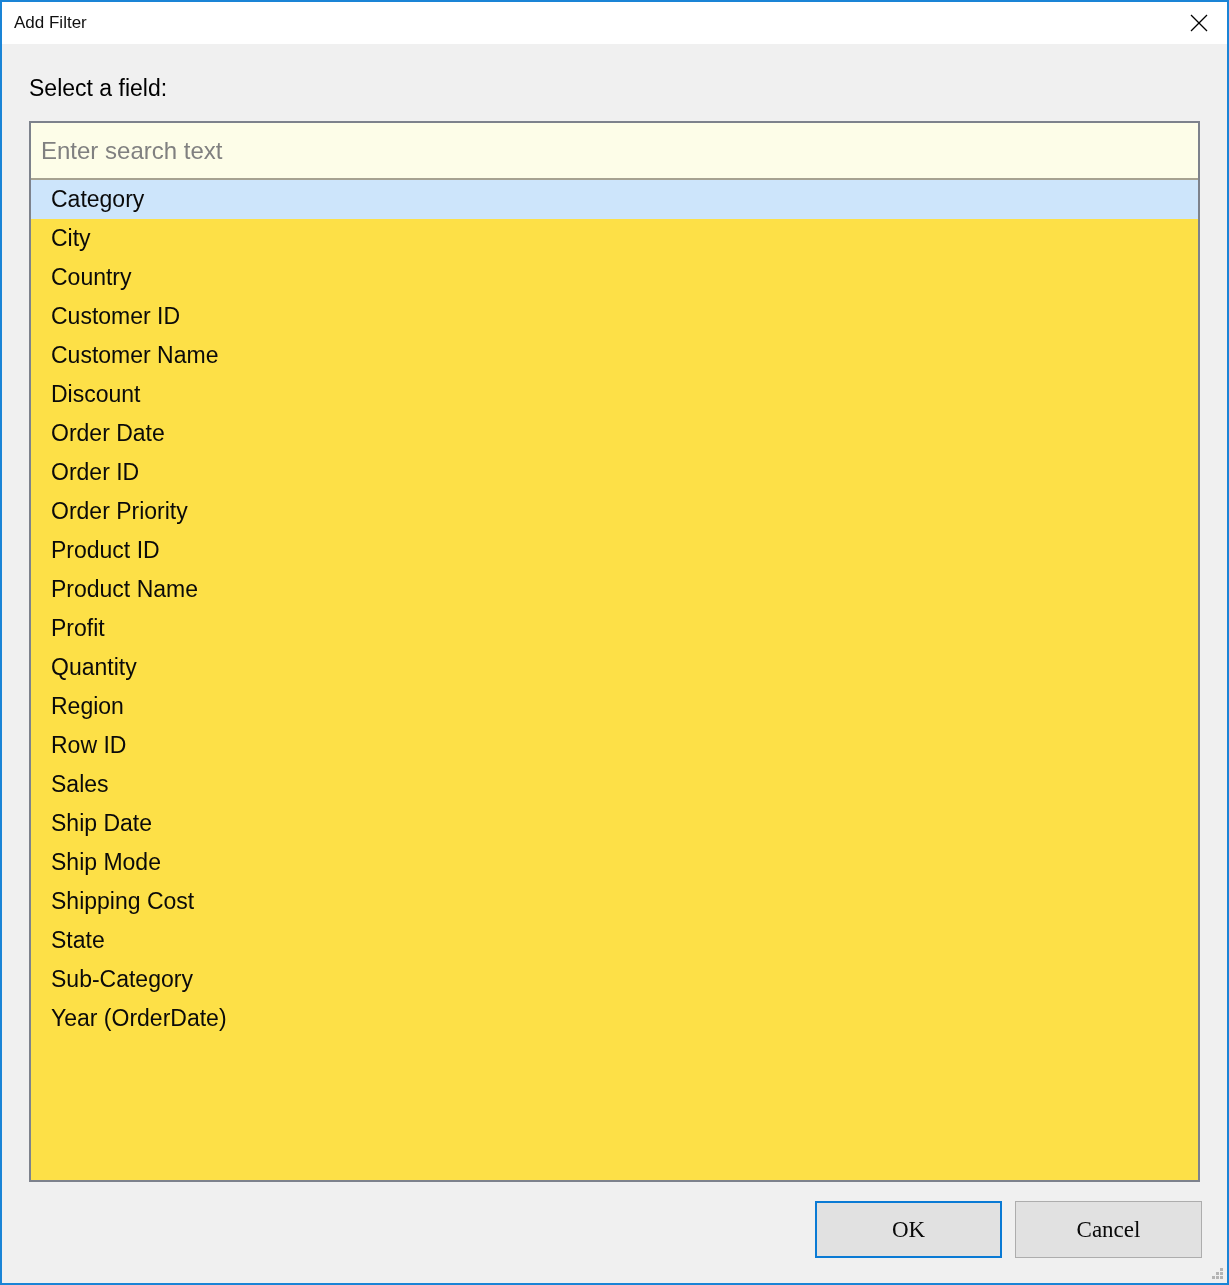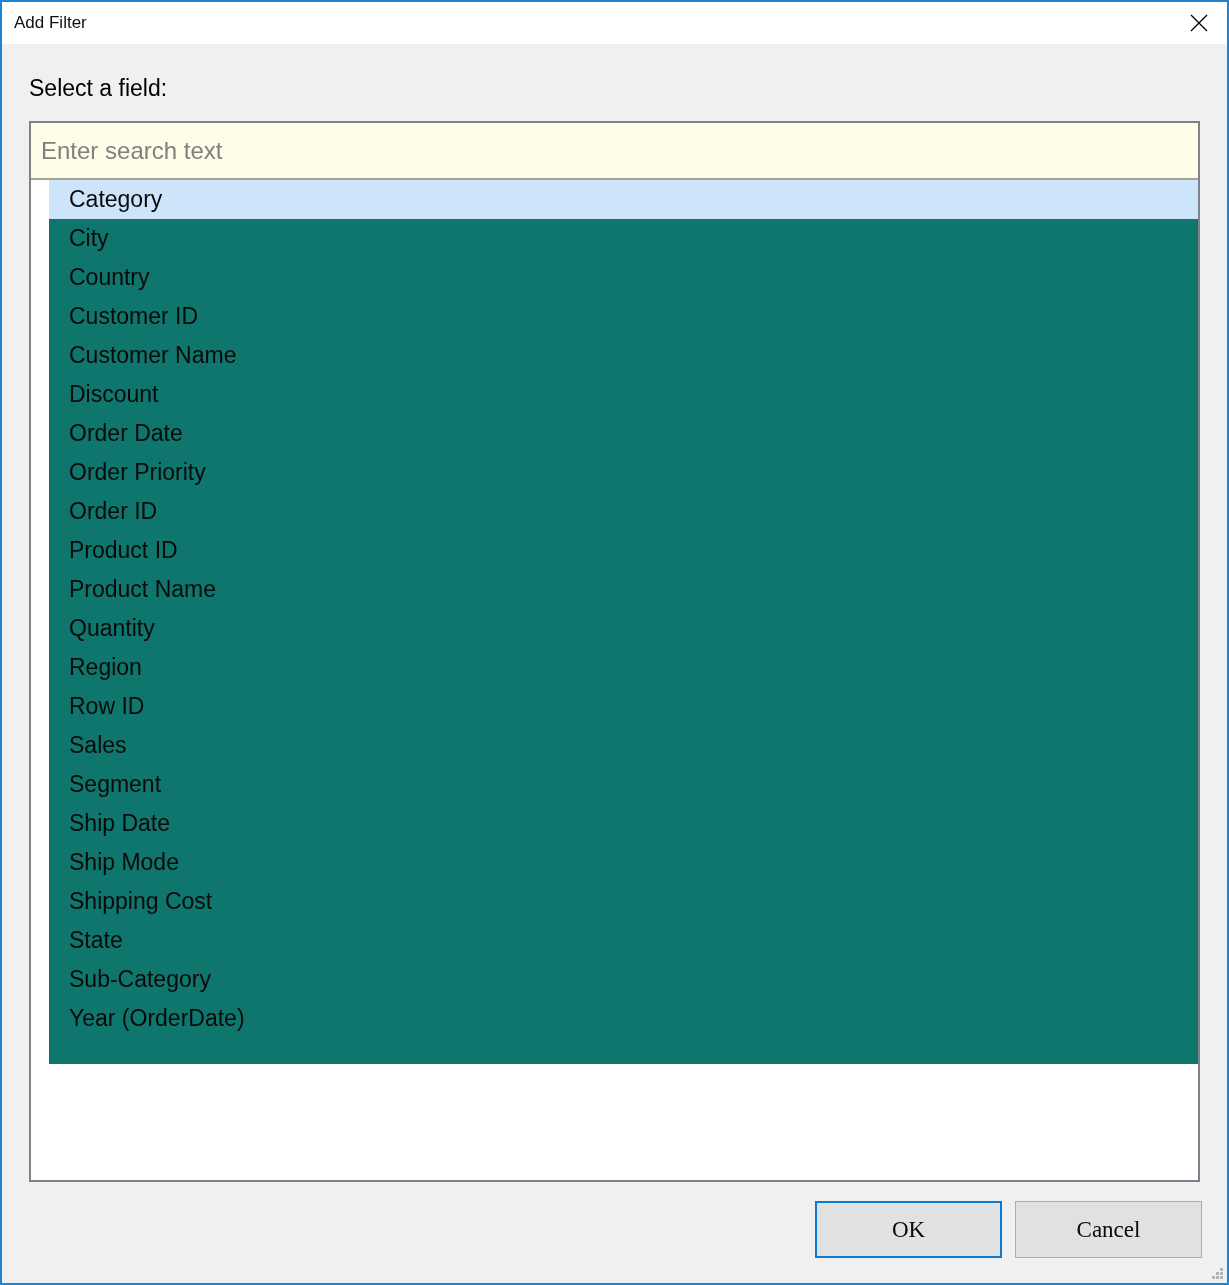--- a/index.html
+++ b/index.html
@@ -108,24 +108,23 @@
     color: #701a75;
     padding: 0;
   }
   .search-input::placeholder {
     color: #808080;
     opacity: 1;
   }
 
   .field-list {
     position: relative;
-    background: #0f766e;
-    height: 884px;
+    background: #fde047;
+    height: 1000px;
     overflow: hidden;
-    margin-left: 18px;
   }
   .field-item {
     height: 39px;
     line-height: 39px;
     font-size: 23px;
     color: #0a0a0a;
     padding-left: 20px;
     white-space: nowrap;
     cursor: default;
     box-sizing: border-box;
@@ -209,29 +208,29 @@
         <input class="search-input" type="text" placeholder="Enter search text" style="">
       </div>
       <div class="field-list" id="field-list">
           <div class="field-item selected">Category</div>
           <div class="field-item">City</div>
           <div class="field-item">Country</div>
           <div class="field-item">Customer ID</div>
           <div class="field-item">Customer Name</div>
           <div class="field-item">Discount</div>
           <div class="field-item">Order Date</div>
+          <div class="field-item">Order ID</div>
           <div class="field-item">Order Priority</div>
-          <div class="field-item">Order ID</div>
           <div class="field-item">Product ID</div>
           <div class="field-item">Product Name</div>
+          <div class="field-item">Profit</div>
           <div class="field-item">Quantity</div>
           <div class="field-item">Region</div>
           <div class="field-item">Row ID</div>
           <div class="field-item">Sales</div>
-          <div class="field-item">Segment</div>
           <div class="field-item">Ship Date</div>
           <div class="field-item">Ship Mode</div>
           <div class="field-item">Shipping Cost</div>
           <div class="field-item">State</div>
           <div class="field-item">Sub-Category</div>
           <div class="field-item">Year (OrderDate)</div>
         </div>
     </div>
 
     <button class="btn btn-ok">OK</button>

